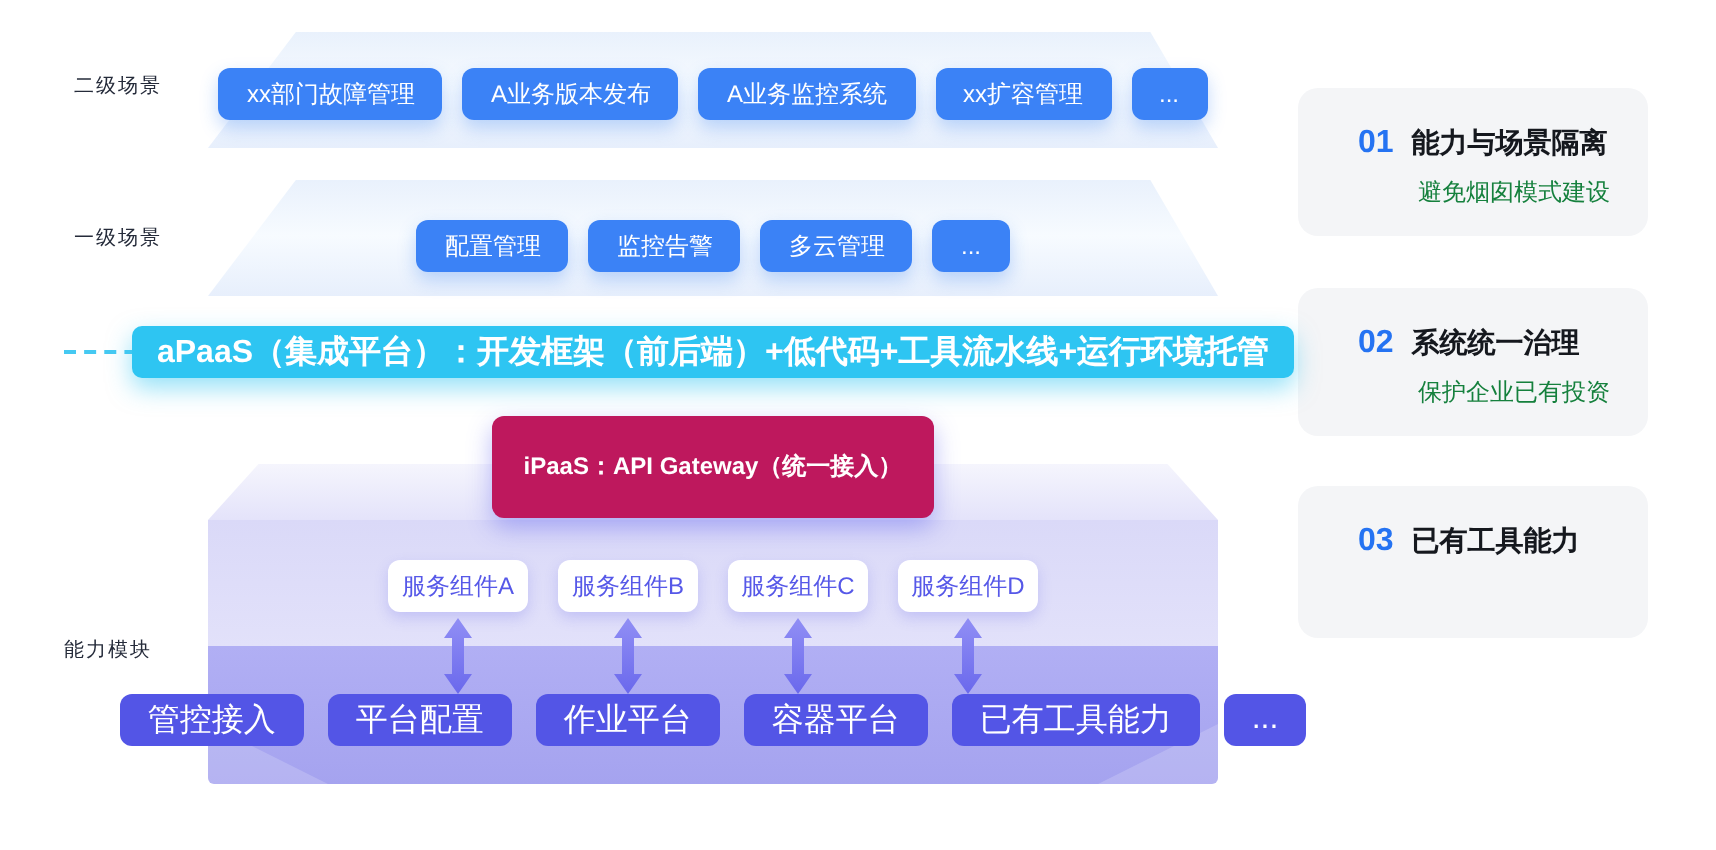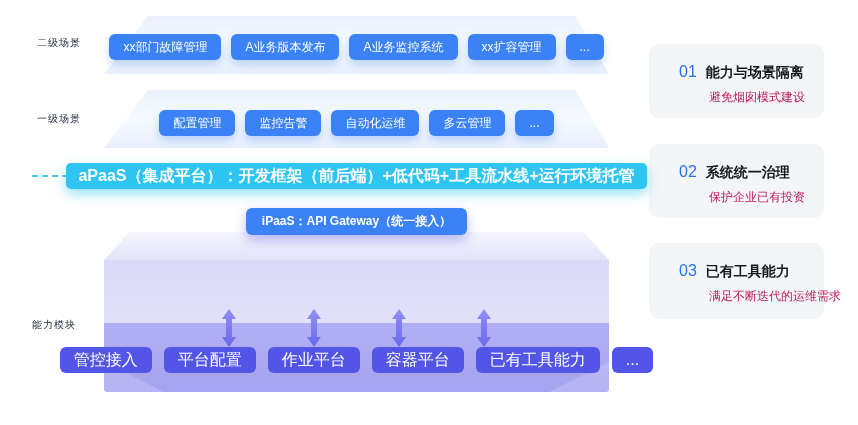--- a/index.html
+++ b/index.html
@@ -28,22 +28,22 @@
 
   
   .dash-line { position:absolute; top:175px; left:32px; width:580px; border-top:2px dashed #45c9f2; z-index:1; }
   .apaas-wrap { position:absolute; left:104px; top:163px; width:505px; display:flex; justify-content:center; z-index:3; }
   .apaas { height:26px; background:#2ec5f2; color:#ffffff; border-radius:5px; font-size:16px; font-weight:bold;
            display:flex; align-items:center; padding:0 12px; white-space:nowrap;
            box-shadow:0 5px 12px rgba(46,197,242,.5); cursor:pointer; }
 
   
   .ipaas-wrap { position:absolute; left:104px; top:208px; width:505px; display:flex; justify-content:center; z-index:3; }
-  .ipaas { height:27px; background:#3b82f6; color:#ffffff; border-radius:6px; font-size:12px; font-weight:bold;
-           display:flex; align-items:center; padding:0 16px; white-space:nowrap;
+  .ipaas { height:27px; background:#be185d; color:#ffffff; border-radius:6px; font-size:12px; font-weight:bold;
+           display:flex; align-items:center; padding:12px 16px; white-space:nowrap;
            box-shadow:0 5px 12px rgba(86,88,238,.4); cursor:pointer; }
 
   
   .cap-box   { position:absolute; left:104px; top:232px; width:505px; height:160px; }
   .box-top   { position:absolute; top:0; left:0; width:100%; height:28px;
                clip-path:polygon(5% 0, 95% 0, 100% 100%, 0 100%);
                background:linear-gradient(180deg,#f5f5fd 0%,#e4e3fa 100%); }
   .box-upper { position:absolute; top:28px; left:0; width:100%; height:63px;
                background:linear-gradient(180deg,#dad9f8 0%,#e2e1fa 100%); }
   .box-lower { position:absolute; top:91px; left:0; width:100%; height:69px; border-radius:0 0 3px 3px;
@@ -63,23 +63,23 @@
   .plat-row { position:absolute; top:115px; left:0; width:100%; display:flex; justify-content:center; gap:12px; z-index:2; }
   .plat { height:26px; background:#5355e6; color:#ffffff; border-radius:6px; font-size:16px;
           display:flex; align-items:center; justify-content:center; padding:0 14px; white-space:nowrap; cursor:pointer; }
 
   
   .benefit { position:absolute; left:649px; width:175px; background:#f4f5f7; border-radius:10px; box-sizing:border-box; }
   .b1 { top:44px;  height:74px; }
   .b2 { top:144px; height:74px; }
   .b3 { top:243px; height:76px; }
   .b-head { display:flex; align-items:baseline; gap:9px; padding:19px 0 0 30px; }
-  .b-num   { color:#2573f2; font-size:16px; font-weight:normal; }
+  .b-num   { color:#2573f2; font-size:16px; font-weight:bold; }
   .b-title { color:#15181e; font-size:14px; font-weight:bold; white-space:nowrap; }
-  .b-desc  { margin:7px 0 0 60px; color:#be185d; font-size:12px; white-space:nowrap; }
+  .b-desc  { margin:7px 0 0 60px; color:#15803d; font-size:12px; white-space:nowrap; }
 
   svg.defs-only { position:absolute; width:0; height:0; }
 </style>
 </head>
 <body>
 
 <svg class="defs-only" xmlns="http://www.w3.org/2000/svg" aria-hidden="true">
   <defs>
     <linearGradient id="arrowGrad" x1="0" y1="0" x2="0" y2="1">
       <stop offset="0" stop-color="#918ff5"></stop>
@@ -100,21 +100,20 @@
     <div class="pill">A业务版本发布</div>
     <div class="pill">A业务监控系统</div>
     <div class="pill">xx扩容管理</div>
     <div class="pill">...</div>
   </div>
 
   <div class="trap trap2"></div>
   <div class="pill-row row2">
     <div class="pill">配置管理</div>
     <div class="pill">监控告警</div>
-    <div class="pill">自动化运维</div>
     <div class="pill">多云管理</div>
     <div class="pill">...</div>
   </div>
 
   <div class="dash-line"></div>
   <div class="apaas-wrap">
     <div class="apaas">aPaaS（集成平台）：开发框架（前后端）+低代码+工具流水线+运行环境托管</div>
   </div>
 
   <div class="ipaas-wrap">
@@ -122,20 +121,26 @@
   </div>
 
   <div class="cap-box">
     <div class="box-top"></div>
     <div class="box-upper"></div>
     <div class="box-lower">
       <div class="bevel bevel-l"></div>
       <div class="bevel bevel-r"></div>
     </div>
 
+    <div class="comp-row">
+      <div class="comp">服务组件A</div>
+      <div class="comp">服务组件B</div>
+      <div class="comp">服务组件C</div>
+      <div class="comp">服务组件D</div>
+    </div>
 
     <svg class="dbl-arrow ar1" viewBox="0 0 14 38" xmlns="http://www.w3.org/2000/svg">
         <path d="M7 0 L14 10 L10 10 L10 28 L14 28 L7 38 L0 28 L4 28 L4 10 L0 10 Z" fill="url(#arrowGrad)"></path>
       </svg>
     <svg class="dbl-arrow ar2" viewBox="0 0 14 38" xmlns="http://www.w3.org/2000/svg">
         <path d="M7 0 L14 10 L10 10 L10 28 L14 28 L7 38 L0 28 L4 28 L4 10 L0 10 Z" fill="url(#arrowGrad)"></path>
       </svg>
     <svg class="dbl-arrow ar3" viewBox="0 0 14 38" xmlns="http://www.w3.org/2000/svg">
         <path d="M7 0 L14 10 L10 10 L10 28 L14 28 L7 38 L0 28 L4 28 L4 10 L0 10 Z" fill="url(#arrowGrad)"></path>
       </svg>
@@ -167,16 +172,15 @@
       <span class="b-title">系统统一治理</span>
     </div>
     <div class="b-desc">保护企业已有投资</div>
   </div>
 
   <div class="benefit b3">
     <div class="b-head">
       <span class="b-num">03</span>
       <span class="b-title">已有工具能力</span>
     </div>
-    <div class="b-desc">满足不断迭代的运维需求</div>
   </div>
 
 </div>
 
 </body></html>

